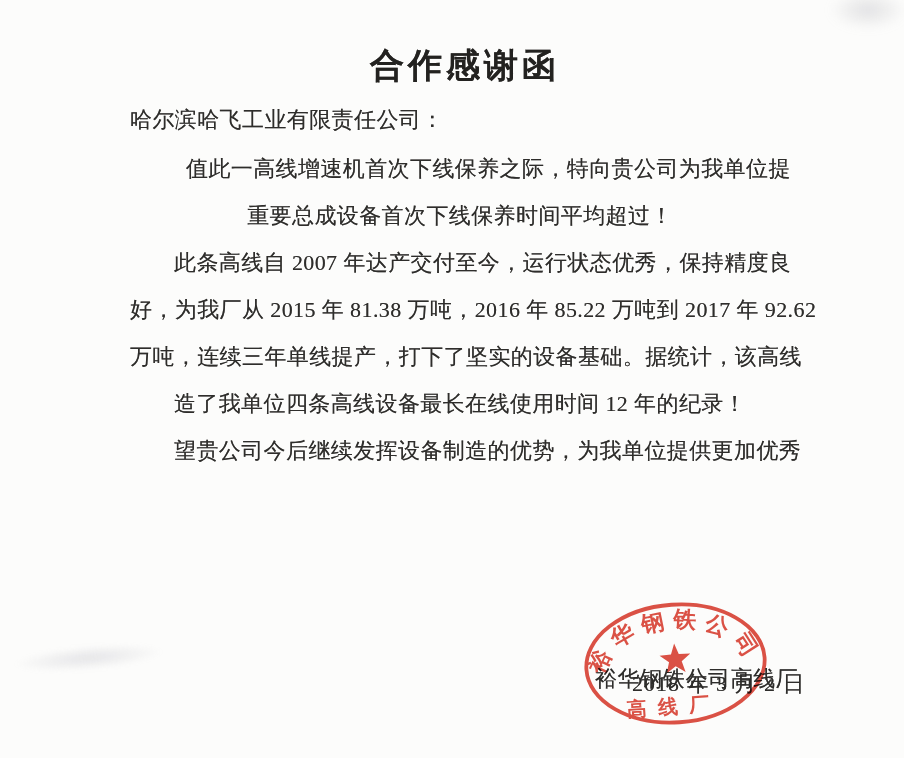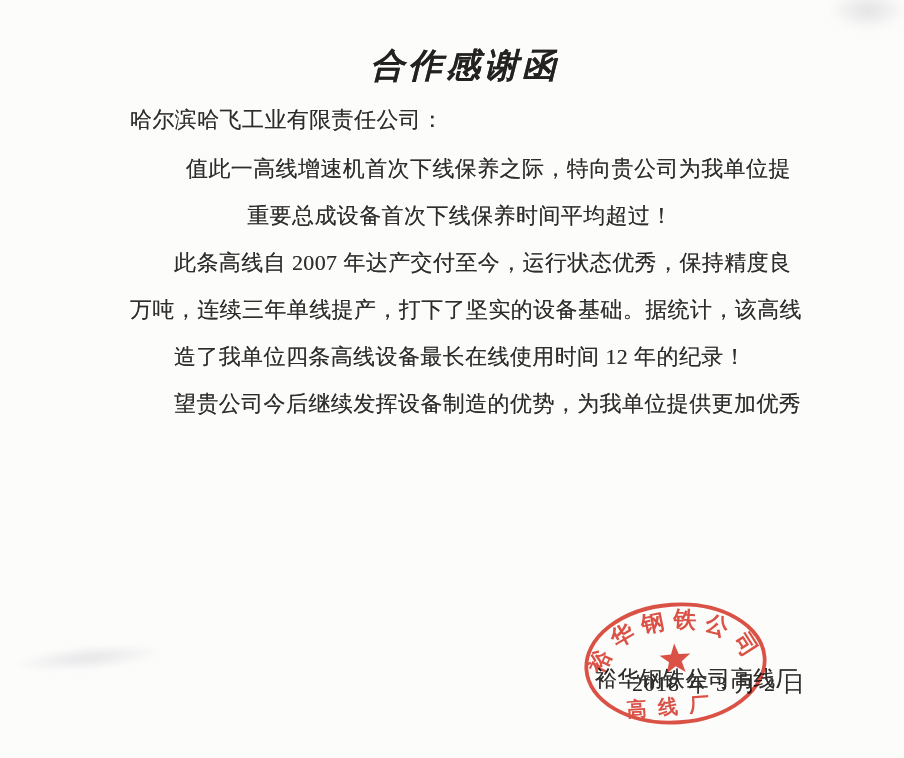--- a/index.html
+++ b/index.html
@@ -23,21 +23,21 @@
     background:radial-gradient(closest-side at 45% 50%, rgba(150,150,162,.22), rgba(150,150,162,0) 72%);
     transform:rotate(-5deg);
     filter:blur(2px);
     pointer-events:none;
   }
   .title{
     position:absolute;left:370px;top:46px;
     font-size:34px;line-height:40px;font-weight:bold;
     letter-spacing:4px;color:#232220;
     text-shadow:0 0 .6px rgba(35,34,32,.7);
-    white-space:nowrap;margin:0;font-style:italic;
+    white-space:nowrap;margin:0;
   }
   .recipient{
     position:absolute;left:130px;top:107px;
     font-size:22px;line-height:26px;letter-spacing:.4px;
     text-shadow:0 0 .5px rgba(46,45,43,.6);
     white-space:nowrap;
   }
   .body-block{
     position:absolute;left:130px;top:145px;width:660px;
   }
@@ -91,20 +91,21 @@
   <div class="smudge-bl"></div>
 
   <h1 class="title">合作感谢函</h1>
 
   <div class="recipient">哈尔滨哈飞工业有限责任公司：</div>
 
   <div class="body-block">
     <div class="line indent-a">值此一高线增速机首次下线保养之际，特向贵公司为我单位提</div>
     <div class="line">重要总成设备首次下线保养时间平均超过！</div>
     <div class="line indent-b">此条高线自 2007 年达产交付至今，运行状态优秀，保持精度良</div>
+    <div class="line">好，为我厂从 2015 年 81.38 万吨，2016 年 85.22 万吨到 2017 年 92.62</div>
     <div class="line">万吨，连续三年单线提产，打下了坚实的设备基础。据统计，该高线</div>
     <div class="line">造了我单位四条高线设备最长在线使用时间 12 年的纪录！</div>
     <div class="line indent-b">望贵公司今后继续发挥设备制造的优势，为我单位提供更加优秀</div>
   </div>
 
   <div class="signature">裕华钢铁公司高线厂</div>
   <div class="date">2018 年 3 月 2 日</div>
 
   <div class="seal">
     <svg viewBox="0 0 200 140" aria-hidden="true">

